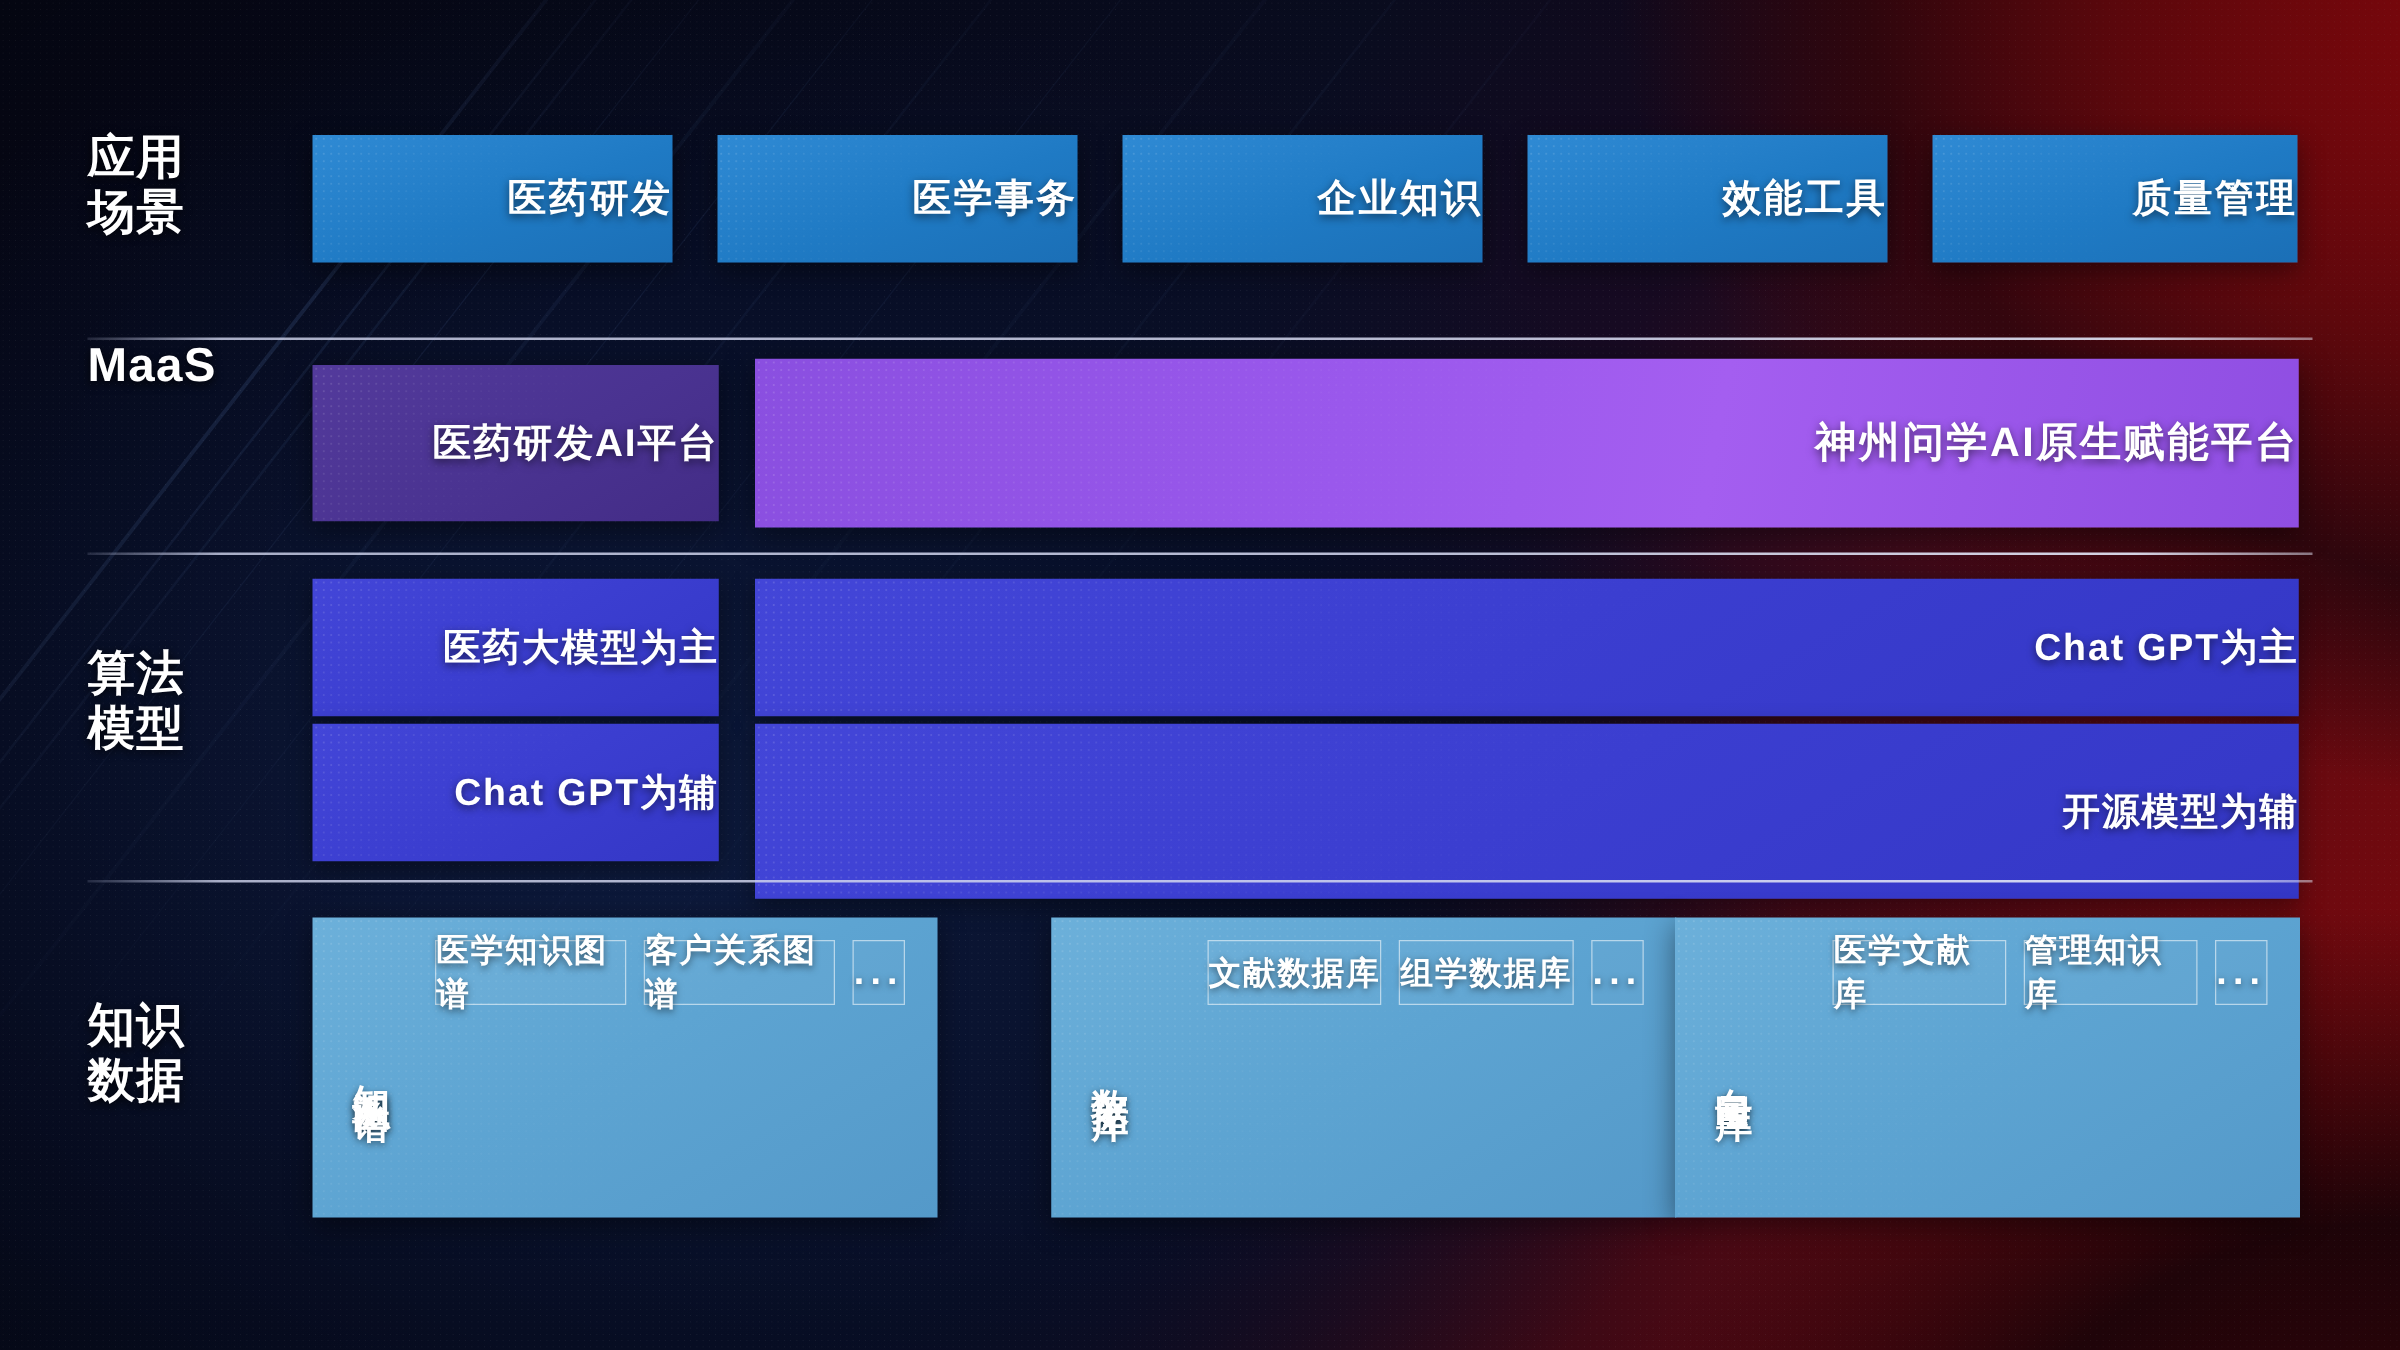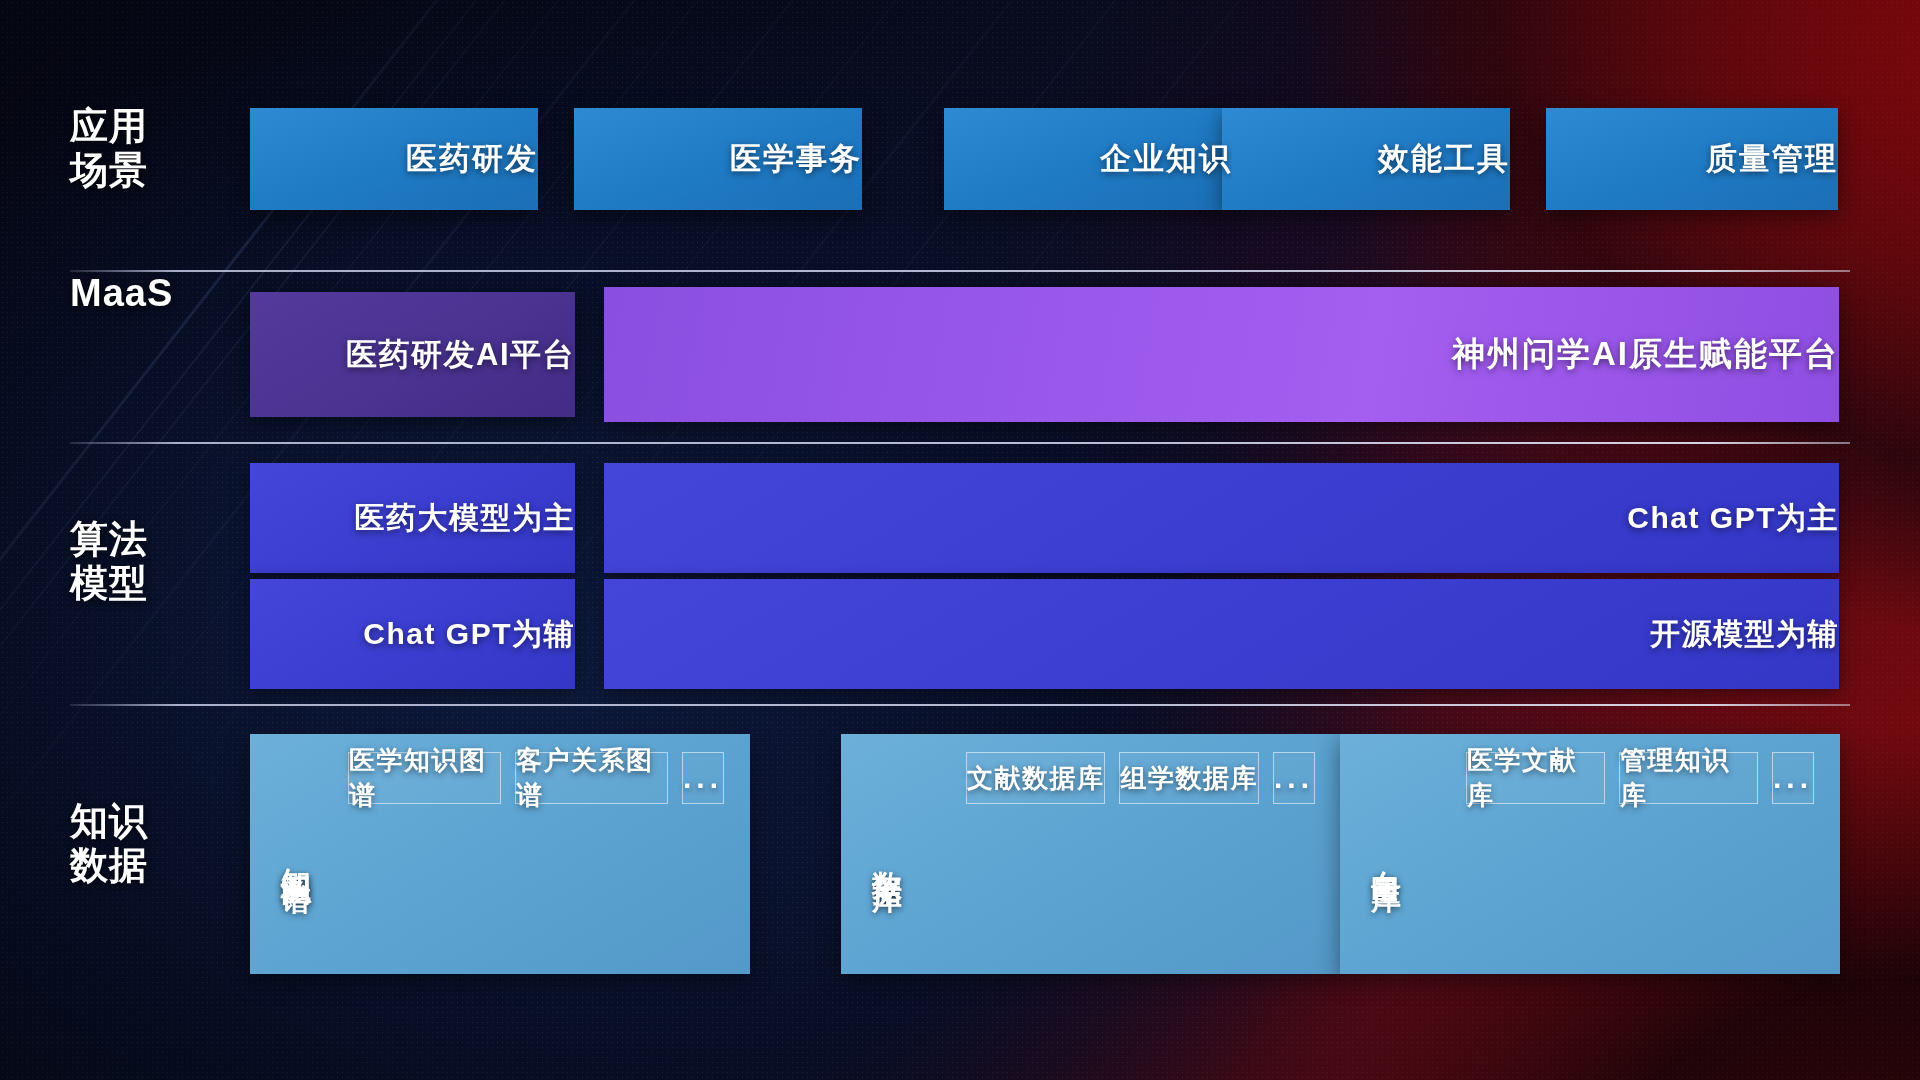--- a/index.html
+++ b/index.html
@@ -97,21 +97,21 @@
 
   
   .algo-box {
     font-size:30px; letter-spacing:1.5px;
     background:linear-gradient(150deg,#4346d8 0%,#3b3ed0 50%,#3437c6 100%);
     box-shadow:0 5px 18px rgba(0,0,0,.40);
   }
   #algo-l1 { top:463px; left:250px; width:325px; height:110px; }
   #algo-l2 { top:579px; left:250px; width:325px; height:110px; }
   #algo-r1 { top:463px; left:604px; width:1235px; height:110px; }
-  #algo-r2 { top:579px; left:604px; width:1235px; height:110px; }
+  #algo-r2 { top:579px; left:604px; width:1235px; height:140px; }
 
   
   .know-panel {
     position:absolute; top:734px; height:240px;
     background:linear-gradient(150deg,#6cb0da 0%,#5da4d2 48%,#5499c9 100%);
     box-shadow:0 6px 22px rgba(0,0,0,.45);
     display:flex; align-items:stretch; overflow:hidden;
   }
   .know-panel::after {
     content:""; position:absolute; inset:0; pointer-events:none;
@@ -177,21 +177,21 @@
     <div>应用</div>
     <div>场景</div>
   </div>
 
   <div class="box app-box" style="left:250px;  width:288px;">
     <span>医药研发</span>
   </div>
   <div class="box app-box" style="left:574px;  width:288px;">
     <span>医学事务</span>
   </div>
-  <div class="box app-box" style="left:944px;  width:288px;">
+  <div class="box app-box" style="left:898px;  width:288px;">
     <span>企业知识</span>
   </div>
   <div class="box app-box" style="left:1222px; width:288px;">
     <span>效能工具</span>
   </div>
   <div class="box app-box" style="left:1546px; width:292px;">
     <span>质量管理</span>
   </div>
 
   <div class="divider" id="div1"></div>

